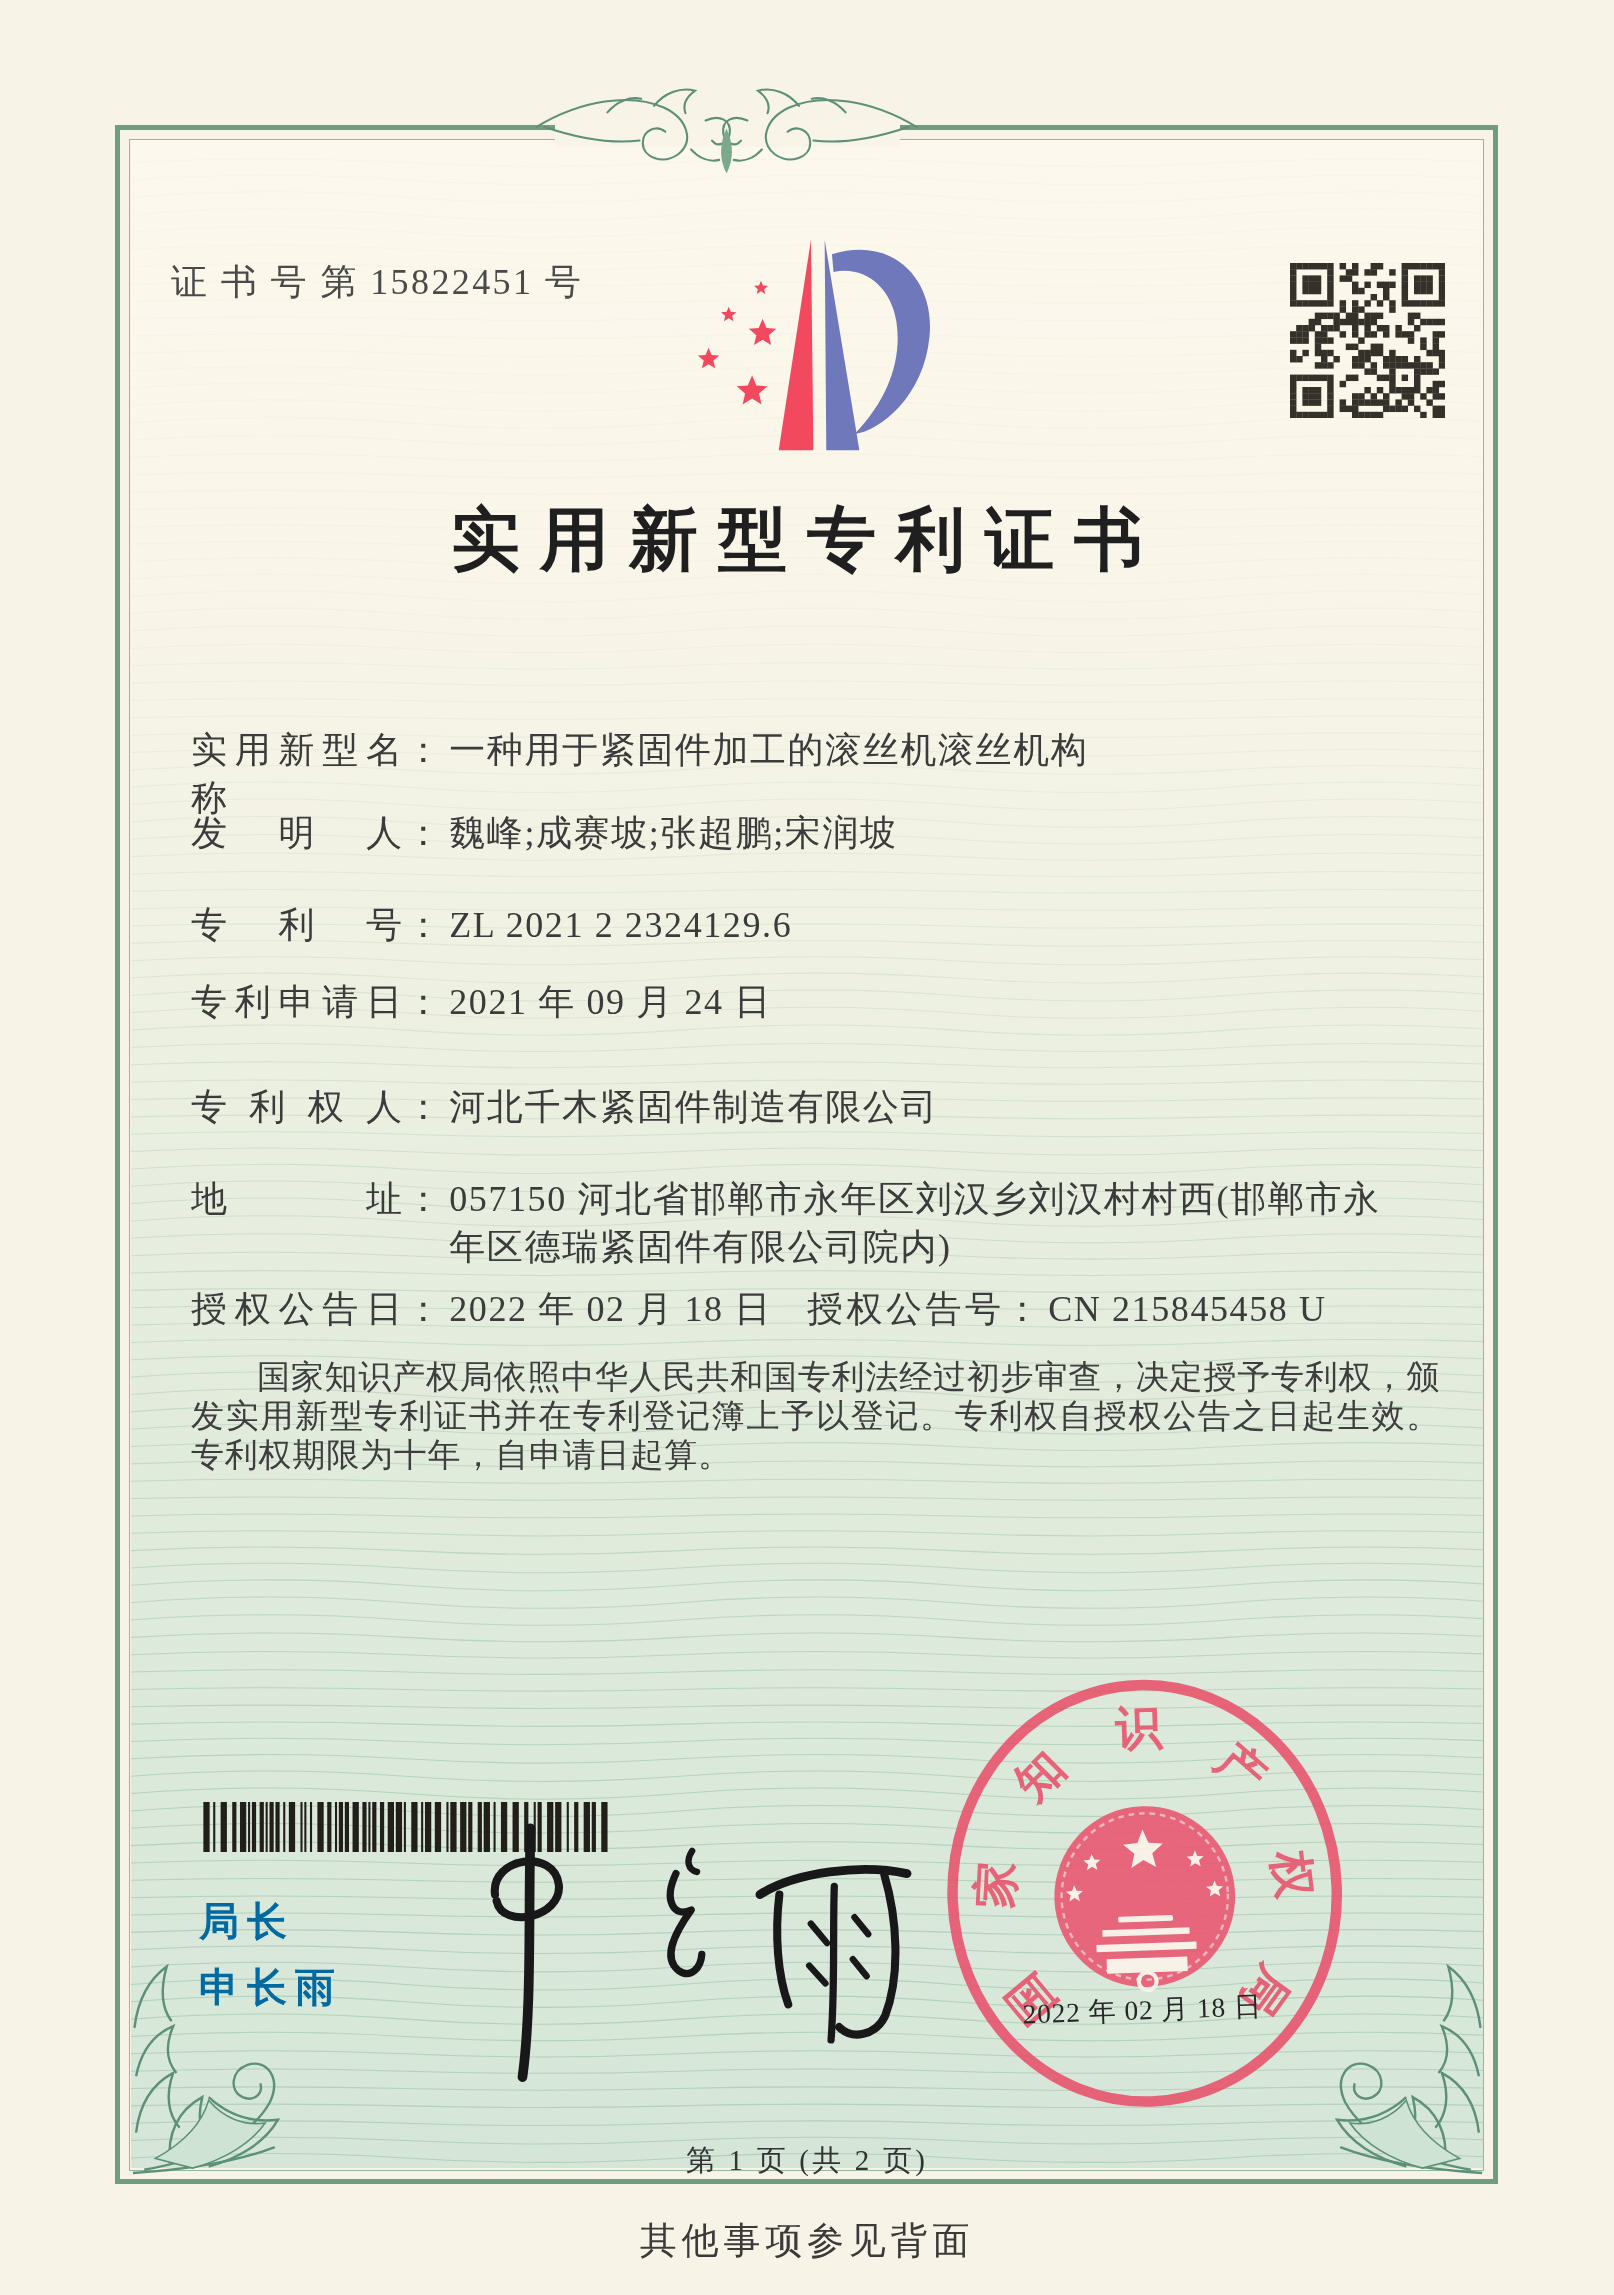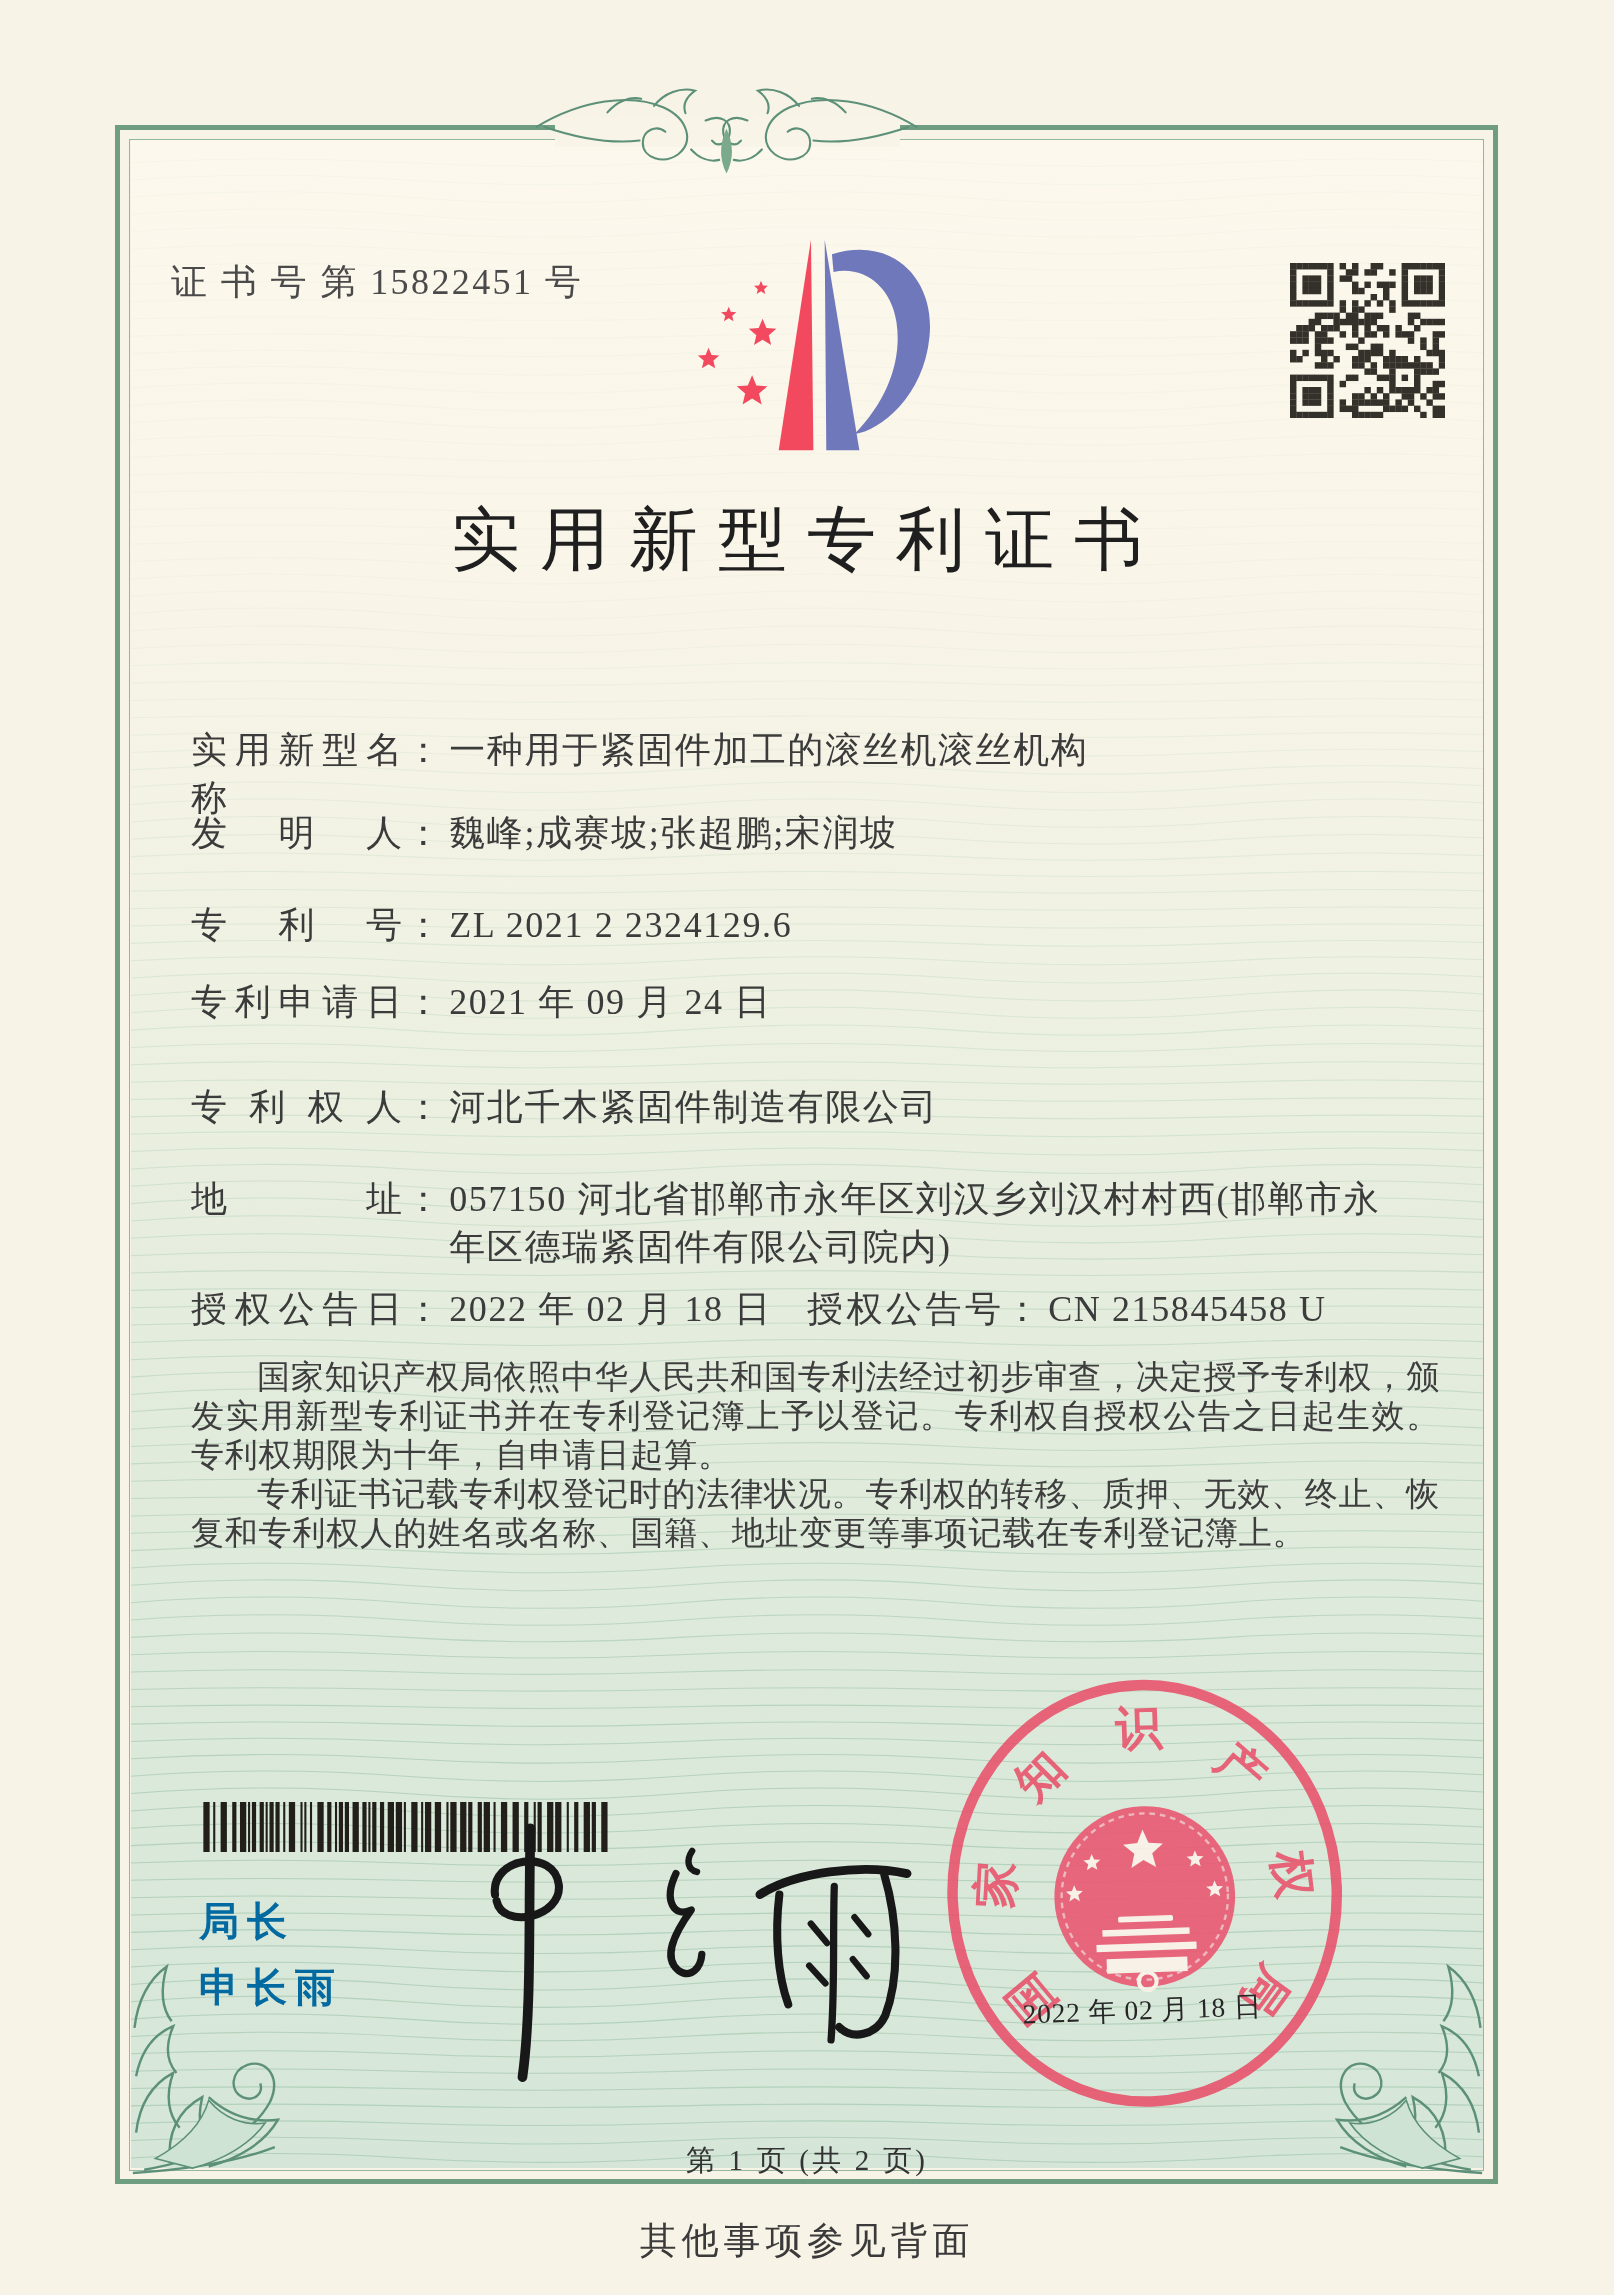--- a/index.html
+++ b/index.html
@@ -26,21 +26,21 @@
   .ornament-top{position:absolute;left:533px;top:77px;z-index:4;}
   .flourish{position:absolute;z-index:4;}
   .flourish.br{transform:scaleX(-1);}
   
   .cert-no{
     position:absolute;left:171px;top:258px;z-index:5;
     font-size:36px;letter-spacing:2.4px;color:#4a4a4a;
   }
   .title{
     position:absolute;left:0;top:494px;width:1614px;text-align:center;z-index:5;
-    font-size:69px;font-weight:400;letter-spacing:20px;color:#1f1f1f;
+    font-size:69px;font-weight:700;letter-spacing:20px;color:#1f1f1f;
   }
   .frow{
     position:absolute;left:191px;z-index:5;display:flex;align-items:flex-start;
     font-size:36px;color:#3b3b3b;line-height:48px;
   }
   .flabel{
     display:inline-block;width:211px;font-size:36px;flex:none;
     text-align:justify;text-align-last:justify;
   }
   .row-grant-no .flabel{width:194px;}
@@ -613,21 +613,20 @@
     <span class="fvalue">2022 年 02 月 18 日</span>
   </div>
   <div class="frow row-grant-no" style="left:807px;top:1285px">
     <span class="flabel">授权公告号</span>
     <span class="fcolon">：</span>
     <span class="fvalue">CN 215845458 U</span>
   </div>
 
   <div class="paras">
     <p>国家知识产权局依照中华人民共和国专利法经过初步审查，决定授予专利权，颁发实用新型专利证书并在专利登记簿上予以登记。专利权自授权公告之日起生效。专利权期限为十年，自申请日起算。</p>
-    <p>专利证书记载专利权登记时的法律状况。专利权的转移、质押、无效、终止、恢复和专利权人的姓名或名称、国籍、地址变更等事项记载在专利登记簿上。</p>
   </div>
 
   <svg class="barcode" id="barcode" width="412" height="50" viewBox="0 0 510 62">
       <rect x="0.0" y="0" width="7.8" height="62" fill="#221f1b"></rect>
       <rect x="12.2" y="0" width="2.6" height="62" fill="#221f1b"></rect>
       <rect x="21.4" y="0" width="7.8" height="62" fill="#221f1b"></rect>
       <rect x="35.8" y="0" width="5.2" height="62" fill="#221f1b"></rect>
       <rect x="45.4" y="0" width="7.8" height="62" fill="#221f1b"></rect>
       <rect x="55.4" y="0" width="2.6" height="62" fill="#221f1b"></rect>
       <rect x="60.2" y="0" width="5.2" height="62" fill="#221f1b"></rect>

